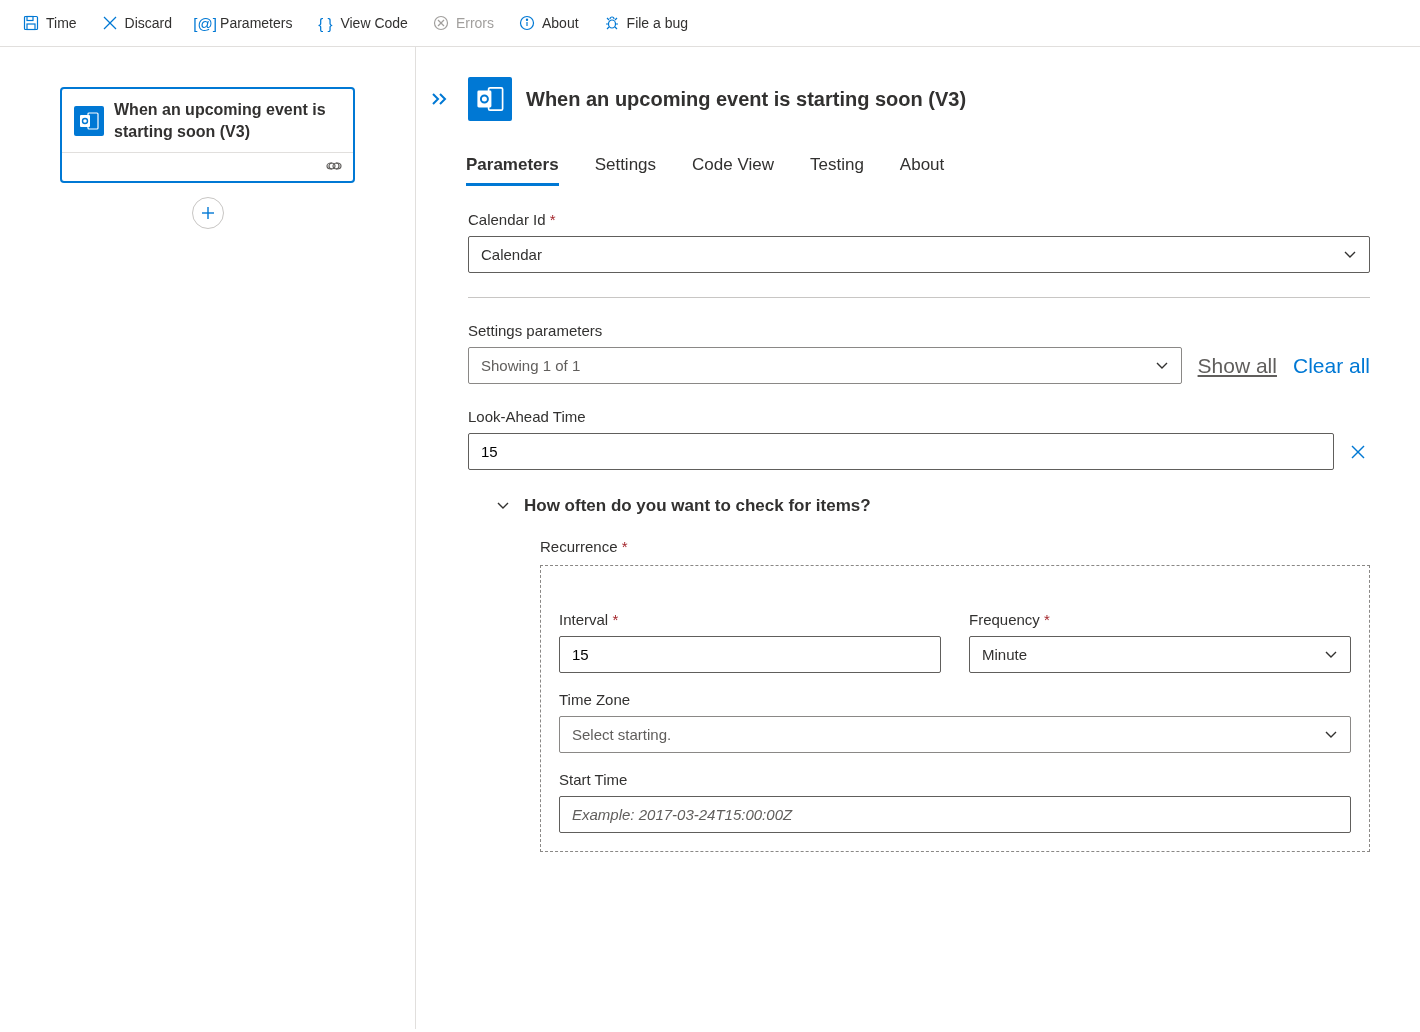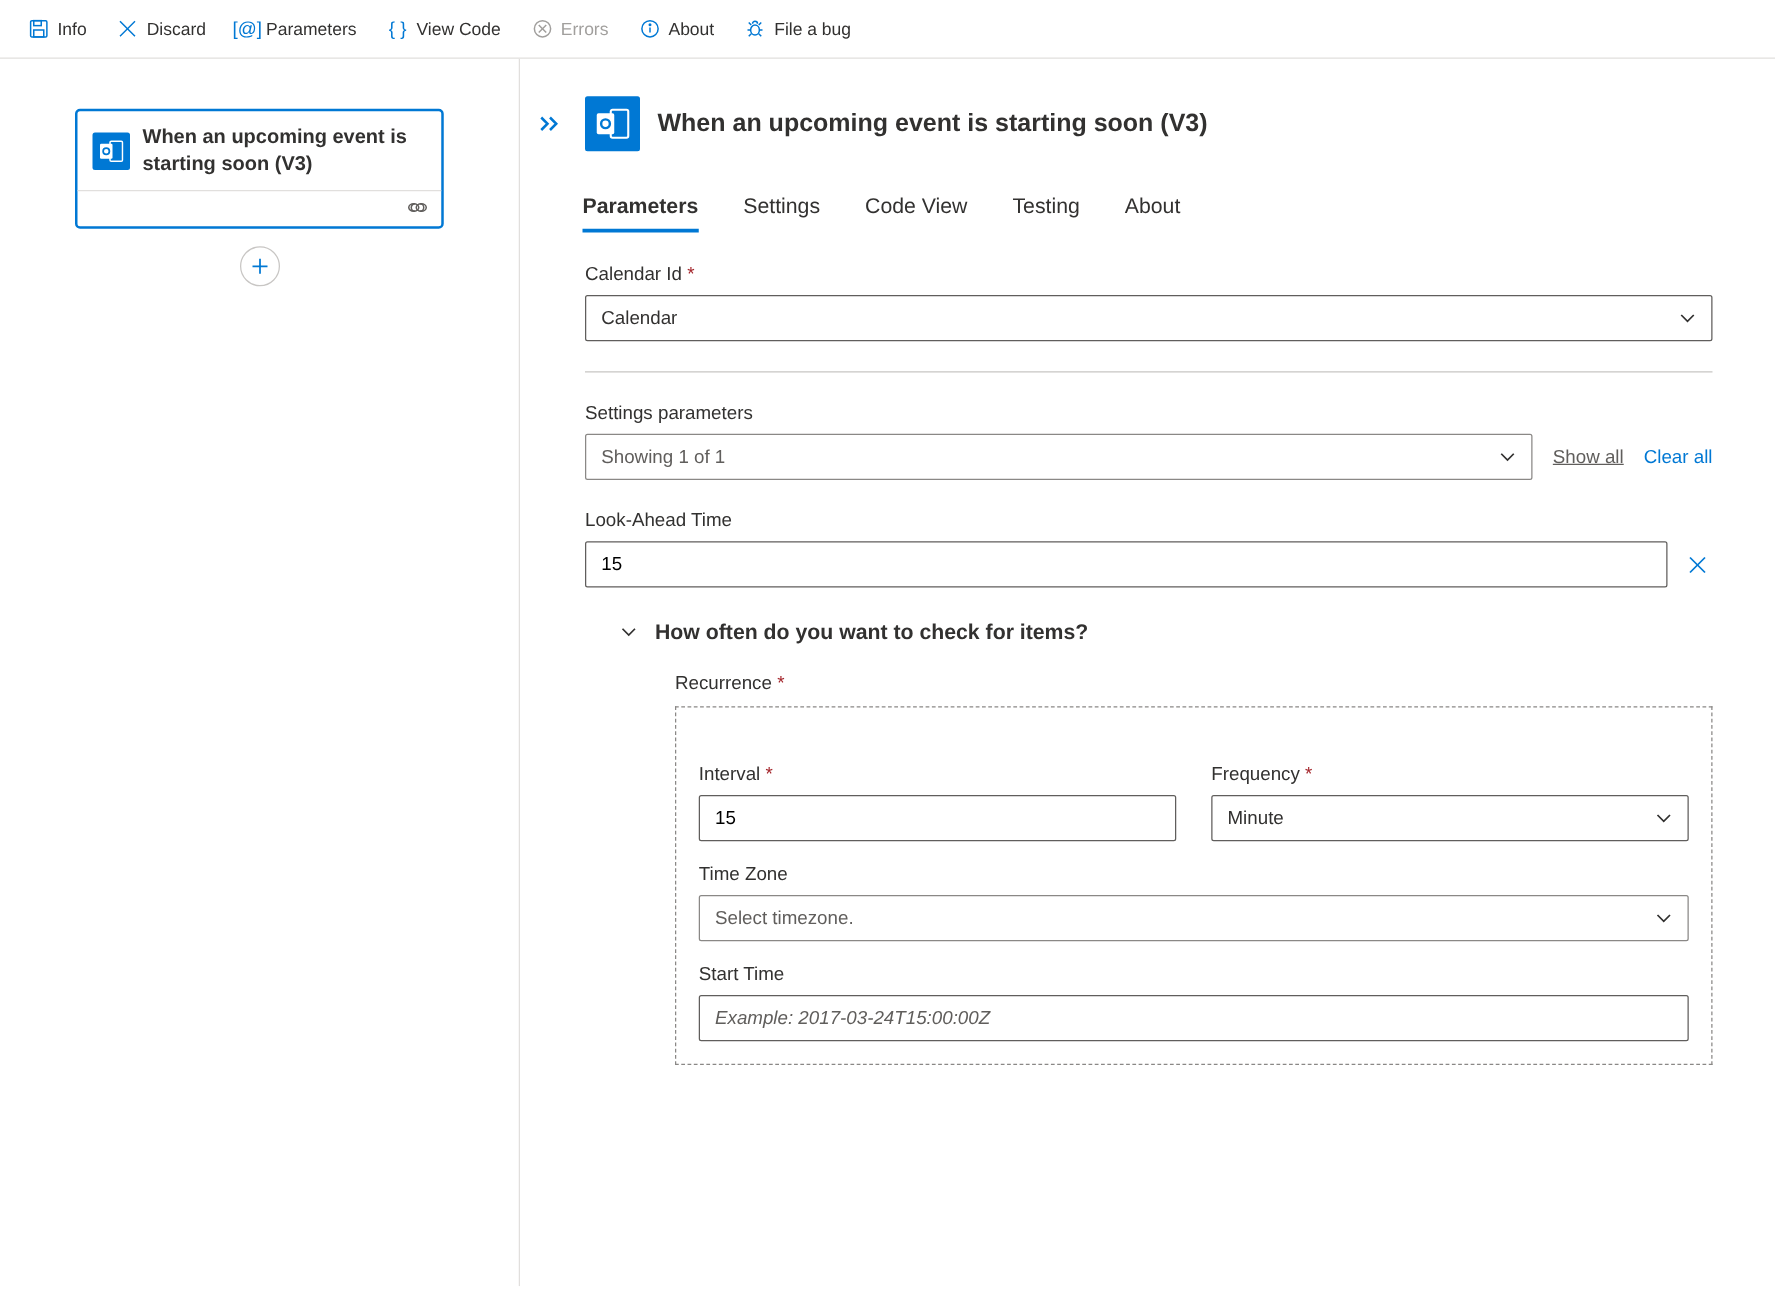--- a/index.html
+++ b/index.html
@@ -43,21 +43,21 @@
     .req { color: #a4262c; }
     .select, .input { width: 100%; padding: 9px 12px; font-size: 15px; border: 1px solid #605e5c; border-radius: 2px; font-family: inherit; position: relative; }
     .select { display: flex; justify-content: space-between; align-items: center; cursor: pointer; }
     .select.muted { color: #605e5c; border-color: #8a8886; }
     .placeholder-style { color: #605e5c; font-style: italic; }
     
     .divider { border-top: 1px solid #c8c6c4; margin: 18px 0 24px; }
     
     .adv-header { display: flex; align-items: center; gap: 16px; }
     .adv-select { flex: 1; border-color: #8a8886; }
-    .adv-link { font-size: 15px; color: #605e5c; cursor: pointer; text-decoration: underline; white-space: nowrap; }
+    .adv-link { font-size: 21px; color: #605e5c; cursor: pointer; text-decoration: underline; white-space: nowrap; }
     .adv-link.blue { color: #0078d4; text-decoration: none; }
     
     .input-row { display: flex; align-items: center; gap: 12px; }
     .input-row .input { flex: 1; }
     .remove-btn { width: 24px; height: 24px; display: flex; align-items: center; justify-content: center; cursor: pointer; color: #0078d4; }
     
     .expand-section { margin-top: 26px; padding-left: 28px; }
     .expand-header { display: flex; align-items: center; gap: 14px; cursor: pointer; }
     .expand-title { font-size: 17px; font-weight: 600; }
     
@@ -73,21 +73,21 @@
 
 <div class="toolbar">
   <div class="toolbar-item">
     <span class="toolbar-icon">
       <svg width="16" height="16" viewBox="0 0 16 16" fill="none" stroke="#0078d4" stroke-width="1.2">
           <rect x="1.5" y="1.5" width="13" height="13" rx="1"></rect>
           <rect x="4" y="1.5" width="6" height="4"></rect>
           <rect x="4" y="9" width="8" height="5.5"></rect>
         </svg>
     </span>
-    <span>Info</span>
+    <span>Time</span>
   </div>
   <div class="toolbar-item">
     <span class="toolbar-icon">
       <svg width="16" height="16" viewBox="0 0 16 16" stroke="#0078d4" stroke-width="1.2">
           <line x1="2" y1="2" x2="14" y2="14"></line>
           <line x1="14" y1="2" x2="2" y2="14"></line>
         </svg>
     </span>
     <span>Discard</span>
   </div>
@@ -249,21 +249,21 @@
                   <span>Minute</span>
                   <svg class="chevron-svg" width="14" height="10" viewBox="0 0 14 10" fill="none" stroke="#323130" stroke-width="1.4">
                       <polyline points="2,2 7,7 12,2"></polyline>
                     </svg>
                 </div>
               </div>
             </div>
             <div class="field" style="margin-bottom:18px;">
               <label class="field-label">Time Zone</label>
               <div class="select muted">
-                <span>Select timezone.</span>
+                <span>Select starting.</span>
                 <svg class="chevron-svg" width="14" height="10" viewBox="0 0 14 10" fill="none" stroke="#323130" stroke-width="1.4">
                     <polyline points="2,2 7,7 12,2"></polyline>
                   </svg>
               </div>
             </div>
             <div class="field" style="margin-bottom:0;">
               <label class="field-label">Start Time</label>
               <input class="input placeholder-style" style="font-style: normal;" placeholder="Example: 2017-03-24T15:00:00Z">
             </div>
           </div>

